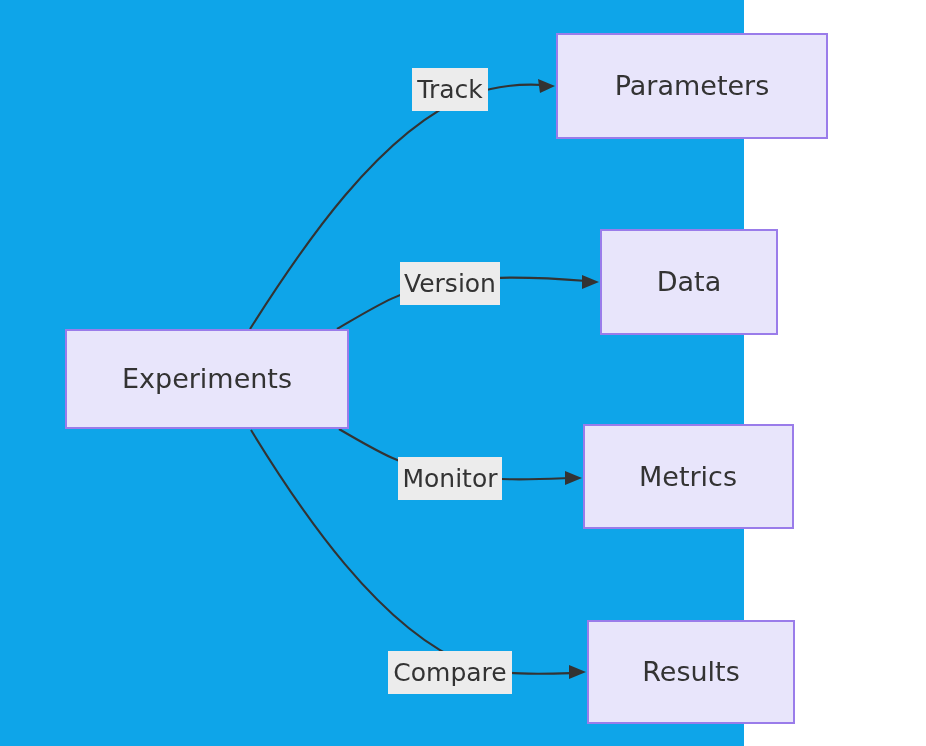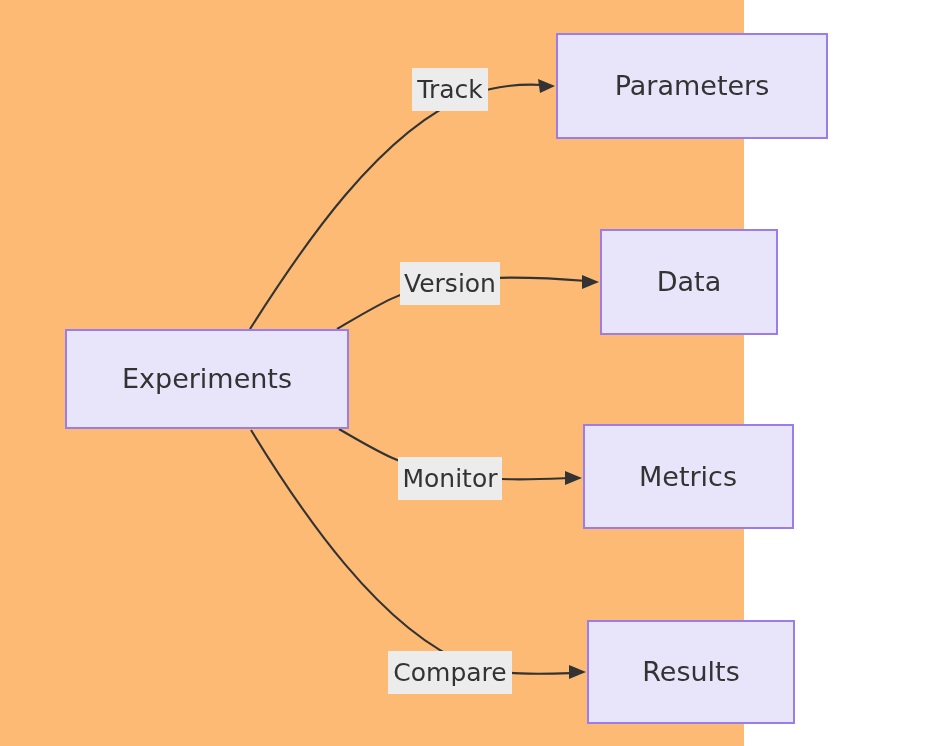--- a/index.html
+++ b/index.html
@@ -10,21 +10,21 @@
   body {
     width: 926px;
     height: 746px;
     font-family: "DejaVu Sans", sans-serif;
     overflow: hidden;
   }
   #diagram-root {
     position: relative;
     width: 744px;
     height: 746px;
-    background: #fdba74;
+    background: #0ea5e9;
   }
   svg.flowchart {
     display: block;
     width: 926px;
     height: 746px;
   }
   .node-rect {
     fill: #e8e5fb;
     stroke: #9a7cea;
     stroke-width: 2;

